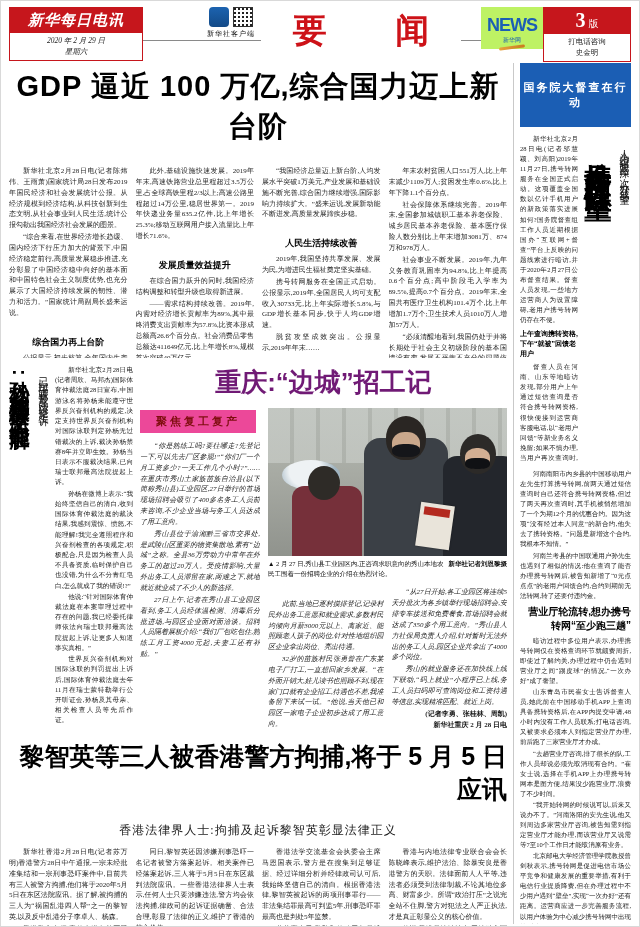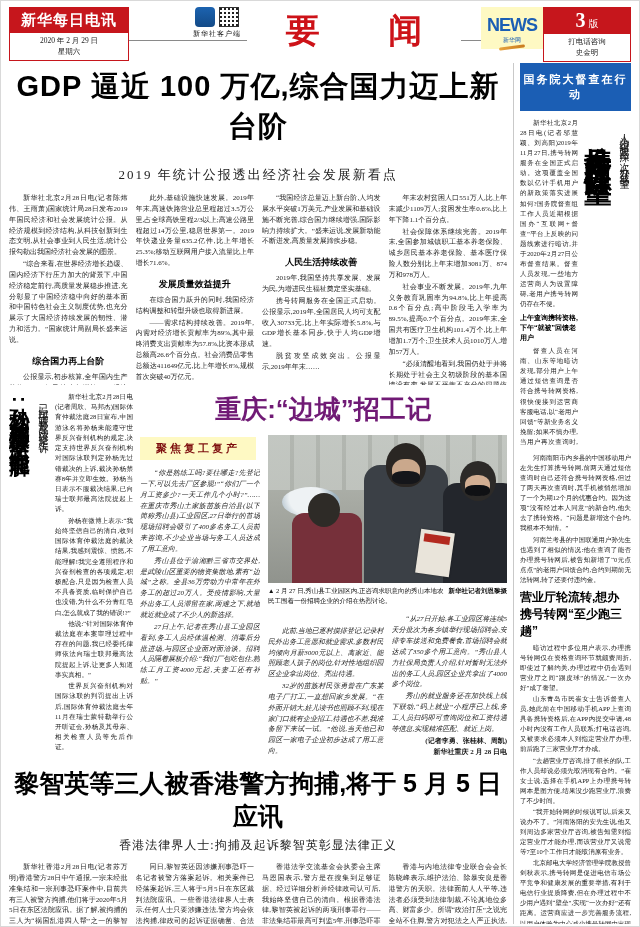--- a/index.html
+++ b/index.html
@@ -4,73 +4,73 @@
 <style>
   * { margin:0; padding:0; box-sizing:border-box; }
   html,body { width:640px; background:#f2f2f2; }
   body { font-family:"Liberation Serif","DejaVu Serif",serif; color:#1a1a1a; }
   .page { width:640px; height:927px; background:#fff; border:1px solid #d9d9d9; padding:6px 8px; overflow:hidden; position:relative; }
 
   
   .masthead { position:relative; height:52px; margin-bottom:4px; }
   .mh-line { position:absolute; left:2px; right:2px; top:33px; border-top:1px solid #8a8a8a; z-index:0; }
   .mh-flex { position:relative; display:flex; align-items:flex-start; height:100%; z-index:1; }
-  .mh-left { width:120px; border:1.5px solid #c6161c; background:#fff; }
+  .mh-left { width:134px; border:1.5px solid #c6161c; background:#fff;font-style:italic; }
   .mh-red { background:#c6161c; color:#fff; font-family:"Liberation Sans","DejaVu Sans",sans-serif; font-weight:bold; font-size:15px; text-align:center; padding:3px 0; letter-spacing:1px; }
   .mh-date { font-size:7.5px; text-align:center; line-height:1.5; padding:2px 0; color:#222; }
   .mh-date span { display:block; }
   .mh-qr { margin-left:58px; background:#fff; padding:0 6px; text-align:center; }
   .qr-row { display:flex; gap:4px; justify-content:center; }
   .qr-app { width:20px; height:20px; border-radius:4px; background:linear-gradient(180deg,#1c63b0,#134a87); }
   .qr-code { width:20px; height:20px; background:
       repeating-linear-gradient(0deg,#111 0 2px,#fff 2px 4px),
       repeating-linear-gradient(90deg,#111 0 2px,#fff 2px 4px);
       background-blend-mode:screen; border:1px solid #333; }
   .qr-label { font-size:7px; margin-top:2px; color:#111; letter-spacing:1px; }
   .mh-title { flex:1; text-align:center; font-size:34px; font-weight:bold; color:#cd1218; background:#fff; letter-spacing:30px; text-indent:30px; line-height:48px; font-family:"Liberation Serif","DejaVu Serif",serif; }
-  .mh-logo { background:#fef9c3; padding:8px 6px 0 6px; text-align:center;margin-left:20px; }
+  .mh-logo { background:#bef264; padding:8px 6px 0 6px; text-align:center;margin-left:20px; }
   .logo-n { font-family:"Liberation Sans","DejaVu Sans",sans-serif; font-weight:900; font-size:18px; color:#1b5eb4; letter-spacing:-1px; }
   .logo-cn { display:block; font-size:6px; color:#1b5eb4; }
   .logo-swoosh { display:block; width:26px; height:3px; margin:1px auto 0; background:linear-gradient(90deg,#e8a33d,#c97b1e); border-radius:2px; transform:rotate(-8deg); }
   .mh-right { width:88px; border:1.5px solid #c6161c; background:#fff; }
   .pg-red { background:#c6161c; color:#fff; text-align:center; padding:1px 0 2px; }
   .pg-num { font-size:20px; font-weight:bold; font-family:"Liberation Serif",serif; }
   .pg-ban { font-size:10px; margin-left:3px; }
   .mh-ed { font-size:7.5px; text-align:center; line-height:1.5; padding:2px 0; color:#222; }
   .mh-ed span { display:block; }
 
   
   .content { display:flex; height:861px; }
   .main-left { width:498px; }
   .v-divider { width:1px; background:#c9c9c9; margin:0 6px; }
   .right-strip { flex:1; display:flex; flex-direction:column; overflow:hidden; }
 
   
   .para { font-size:7px; line-height:1.55; text-align:justify; text-indent:2em; color:#1c1c1c; margin-bottom:1px; }
-  .crosshead { font-family:"Liberation Sans","DejaVu Sans",sans-serif; font-size:9px; font-weight:bold; text-align:center; margin:9px 0 4px; color:#000; }
+  .crosshead { font-family:"Liberation Sans","DejaVu Sans",sans-serif; font-size:9px; font-weight:bold; text-align:center; margin:17px 0 4px; color:#000; }
 
   
   .gdp-head h1 { text-align:center; font-family:"Liberation Sans","DejaVu Sans",sans-serif; font-weight:900; font-size:29px; letter-spacing:1px; color:#000; margin:4px 0 19px; }
   .gdp-deck { text-align:center; font-size:13px; color:#222; letter-spacing:2px; margin-bottom:9px; }
   .gdp-body { display:flex; gap:8px; height:192px; overflow:hidden; }
   .gdp-col { flex:1; overflow:hidden; }
 
   
   .mid-row { display:flex; gap:7px; height:366px; margin-top:7px; overflow:hidden; }
   .sunyang { width:124px; display:flex; gap:5px; overflow:hidden; }
   .sy-head { writing-mode:vertical-rl; font-family:"Liberation Sans","DejaVu Sans",sans-serif; font-weight:900; font-size:20px; line-height:1.1; letter-spacing:2px; color:#000; }
   .sy-deck { writing-mode:vertical-rl; font-size:10px; letter-spacing:3px; color:#111; padding-top:4px; }
   .sy-body { flex:1; overflow:hidden; }
   .sy-body .para { font-size:6.6px; }
 
   .chongqing { flex:1; display:flex; flex-direction:column; overflow:hidden; }
   .cq-head { text-align:center; font-family:"Liberation Sans","DejaVu Sans",sans-serif; font-weight:900; font-size:26px; color:#701a75; margin:0 0 8px; }
   .cq-row { display:flex; gap:8px; flex:1; overflow:hidden; }
   .cq-col1 { width:120px; overflow:hidden; }
-  .cq-tag { background:#fef9c3; color:#7d0d0d; font-family:"Liberation Sans","DejaVu Sans",sans-serif; font-weight:900; font-size:11px; letter-spacing:3px; text-align:center; padding:4px 0; margin:2px 4px 8px 0; }
+  .cq-tag { background:#ec4899; color:#7d0d0d; font-family:"Liberation Sans","DejaVu Sans",sans-serif; font-weight:900; font-size:11px; letter-spacing:3px; text-align:center; padding:4px 0; margin:2px 4px 8px 0; }
   .cq-col1 .para { font-style:italic; }
   .cq-main { flex:1; display:flex; flex-direction:column; overflow:hidden; }
   .photo { height:148px; position:relative; overflow:hidden; background:linear-gradient(180deg,#b7bcb6 0%,#a7aaa3 45%,#90938d 100%); }
   .ph-bldg { position:absolute; left:0; top:0; width:100%; height:55px; background:repeating-linear-gradient(90deg,#c8ccc7 0 22px,#b0b4ae 22px 26px); opacity:.7; }
   .ph-umbrella { position:absolute; left:14px; top:52px; width:58px; height:30px; border-radius:50%; background:radial-gradient(circle at 40% 35%,#eef2f4 40%,#9fb3c0 75%); }
   .ph-p1 { position:absolute; left:96px; top:30px; width:84px; height:120px; border-radius:16px 16px 0 0; background:#3b4046; }
   .ph-h1 { position:absolute; left:118px; top:8px; width:40px; height:44px; border-radius:50% 50% 45% 45%; background:#2a2623; }
   .ph-f1 { position:absolute; left:124px; top:24px; width:28px; height:24px; border-radius:45%; background:#caa88c; }
   .ph-m1 { position:absolute; left:124px; top:36px; width:28px; height:13px; border-radius:40%; background:#15161a; }
   .ph-p2 { position:absolute; left:175px; top:48px; width:74px; height:100px; border-radius:14px 14px 0 0; background:#23262c; }
@@ -83,36 +83,36 @@
   .ph-paper::after { content:""; position:absolute; left:4px; top:4px; width:26px; height:8px; background:#b3291f; }
   .caption { font-size:6.5px; line-height:1.55; margin:3px 0 4px; color:#111; }
   .caption .credit { float:right; font-weight:bold; }
   .cq-cols { display:flex; gap:8px; flex:1; overflow:hidden;align-items:flex-end; }
   .cq-cols .col { flex:1; overflow:hidden; }
   .cq-cols .para { font-style:italic; }
   .byline { text-align:right; font-size:7px; line-height:1.6; font-weight:bold; }
 
   
   .hk { margin-top:9px; }
-  .hk h2 { text-align:center; font-family:"Liberation Sans","DejaVu Sans",sans-serif; font-weight:900; font-size:25px; color:#000; margin-bottom:4px; }
+  .hk h2 { text-align:right; font-family:"Liberation Sans","DejaVu Sans",sans-serif; font-weight:900; font-size:25px; color:#000; margin-bottom:16px; }
   .hk-deck { text-align:center; font-size:12px; letter-spacing:1px; color:#222; margin-bottom:8px; }
   .hk-cols { display:flex; gap:8px; height:158px; overflow:hidden; }
   .hk-cols .col { flex:1; overflow:hidden; }
 
   
-  .banner { background:#1b5eb4; color:#fff; font-family:"Liberation Sans","DejaVu Sans",sans-serif; font-weight:bold; font-size:11px; text-align:center; letter-spacing:2px; padding:9px 0; margin-bottom:7px; }
+  .banner { background:#1b5eb4; color:#fff; font-family:"Liberation Sans","DejaVu Sans",sans-serif; font-weight:bold; font-size:11px; text-align:center; letter-spacing:2px; padding:17px 0; margin-bottom:7px; }
   .insp-top { display:flex; gap:4px; height:330px; overflow:hidden; }
   .insp-text { flex:1; overflow:hidden; }
   .insp-text .para { font-size:6.5px; }
   .insp-text .crosshead { font-size:7px; text-align:left; margin:4px 0 3px; }
   .insp-head { writing-mode:vertical-rl; font-family:"Liberation Sans","DejaVu Sans",sans-serif; font-weight:900; font-size:27px; line-height:1.15; letter-spacing:4px; color:#000; padding-top:6px; }
   .insp-kicker { writing-mode:vertical-rl; font-size:10px; letter-spacing:3px; color:#111; padding-top:8px; }
   .insp-bottom { flex:1; margin-top:5px; overflow:hidden; }
   .insp-bottom .para { font-size:6.5px; }
-  .insp-bottom .crosshead { font-size:12px; text-align:left; margin:4px 0 3px; }
+  .insp-bottom .crosshead { font-size:10px; text-align:right; margin:4px 0 3px; }
 </style>
 </head>
 <body>
 
 <div class="page">
 
   <header class="masthead">
     <div class="mh-line"></div>
     <div class="mh-flex">
       <div class="mh-left">
@@ -146,21 +146,20 @@
       </div>
     </div>
   </header>
 
   <div class="content">
     <main class="main-left">
 
       <section>
         <div class="gdp-head">
           <h1>GDP 逼近 100 万亿,综合国力迈上新台阶</h1>
-          <div class="gdp-deck">2019 年统计公报透出经济社会发展新看点</div>
         </div>
         <div class="gdp-body">
           <div class="gdp-col">
               <p class="para">新华社北京2月28日电(记者陈炜伟、王雨萧)国家统计局28日发布2019年国民经济和社会发展统计公报。从经济规模到经济结构,从科技创新到生态文明,从社会事业到人民生活,统计公报勾勒出我国经济社会发展的图景。</p>
               <p class="para">“综合来看,在世界经济增长趋缓、国内经济下行压力加大的背景下,中国经济稳定前行,高质量发展稳步推进,充分彰显了中国经济稳中向好的基本面和中国特色社会主义制度优势,也充分展示了大国经济持续发展的韧性、潜力和活力。”国家统计局副局长盛来运说。</p>
               <h4 class="crosshead">综合国力再上台阶</h4>
               <p class="para">公报显示,初步核算,全年国内生产总值990865亿元,比上年增长6.1%,经济总量逼近100万亿元大关。同时,2019年中国经济6.1%的增速明显高于全球经济增速,在经济总量1万亿美元以上的经济体中位居第一,对世界经济增长贡献率达30%左右,持续成为推动世界经济增长的主要动力源。</p>
             </div>
           <div class="gdp-col">
               <p class="para">此外,基础设施快速发展。2019年年末,高速铁路营业总里程超过3.5万公里,占全球高铁里程2/3以上;高速公路里程超过14万公里,稳居世界第一。2019年快递业务量635.2亿件,比上年增长25.3%;移动互联网用户接入流量比上年增长71.6%。</p>

